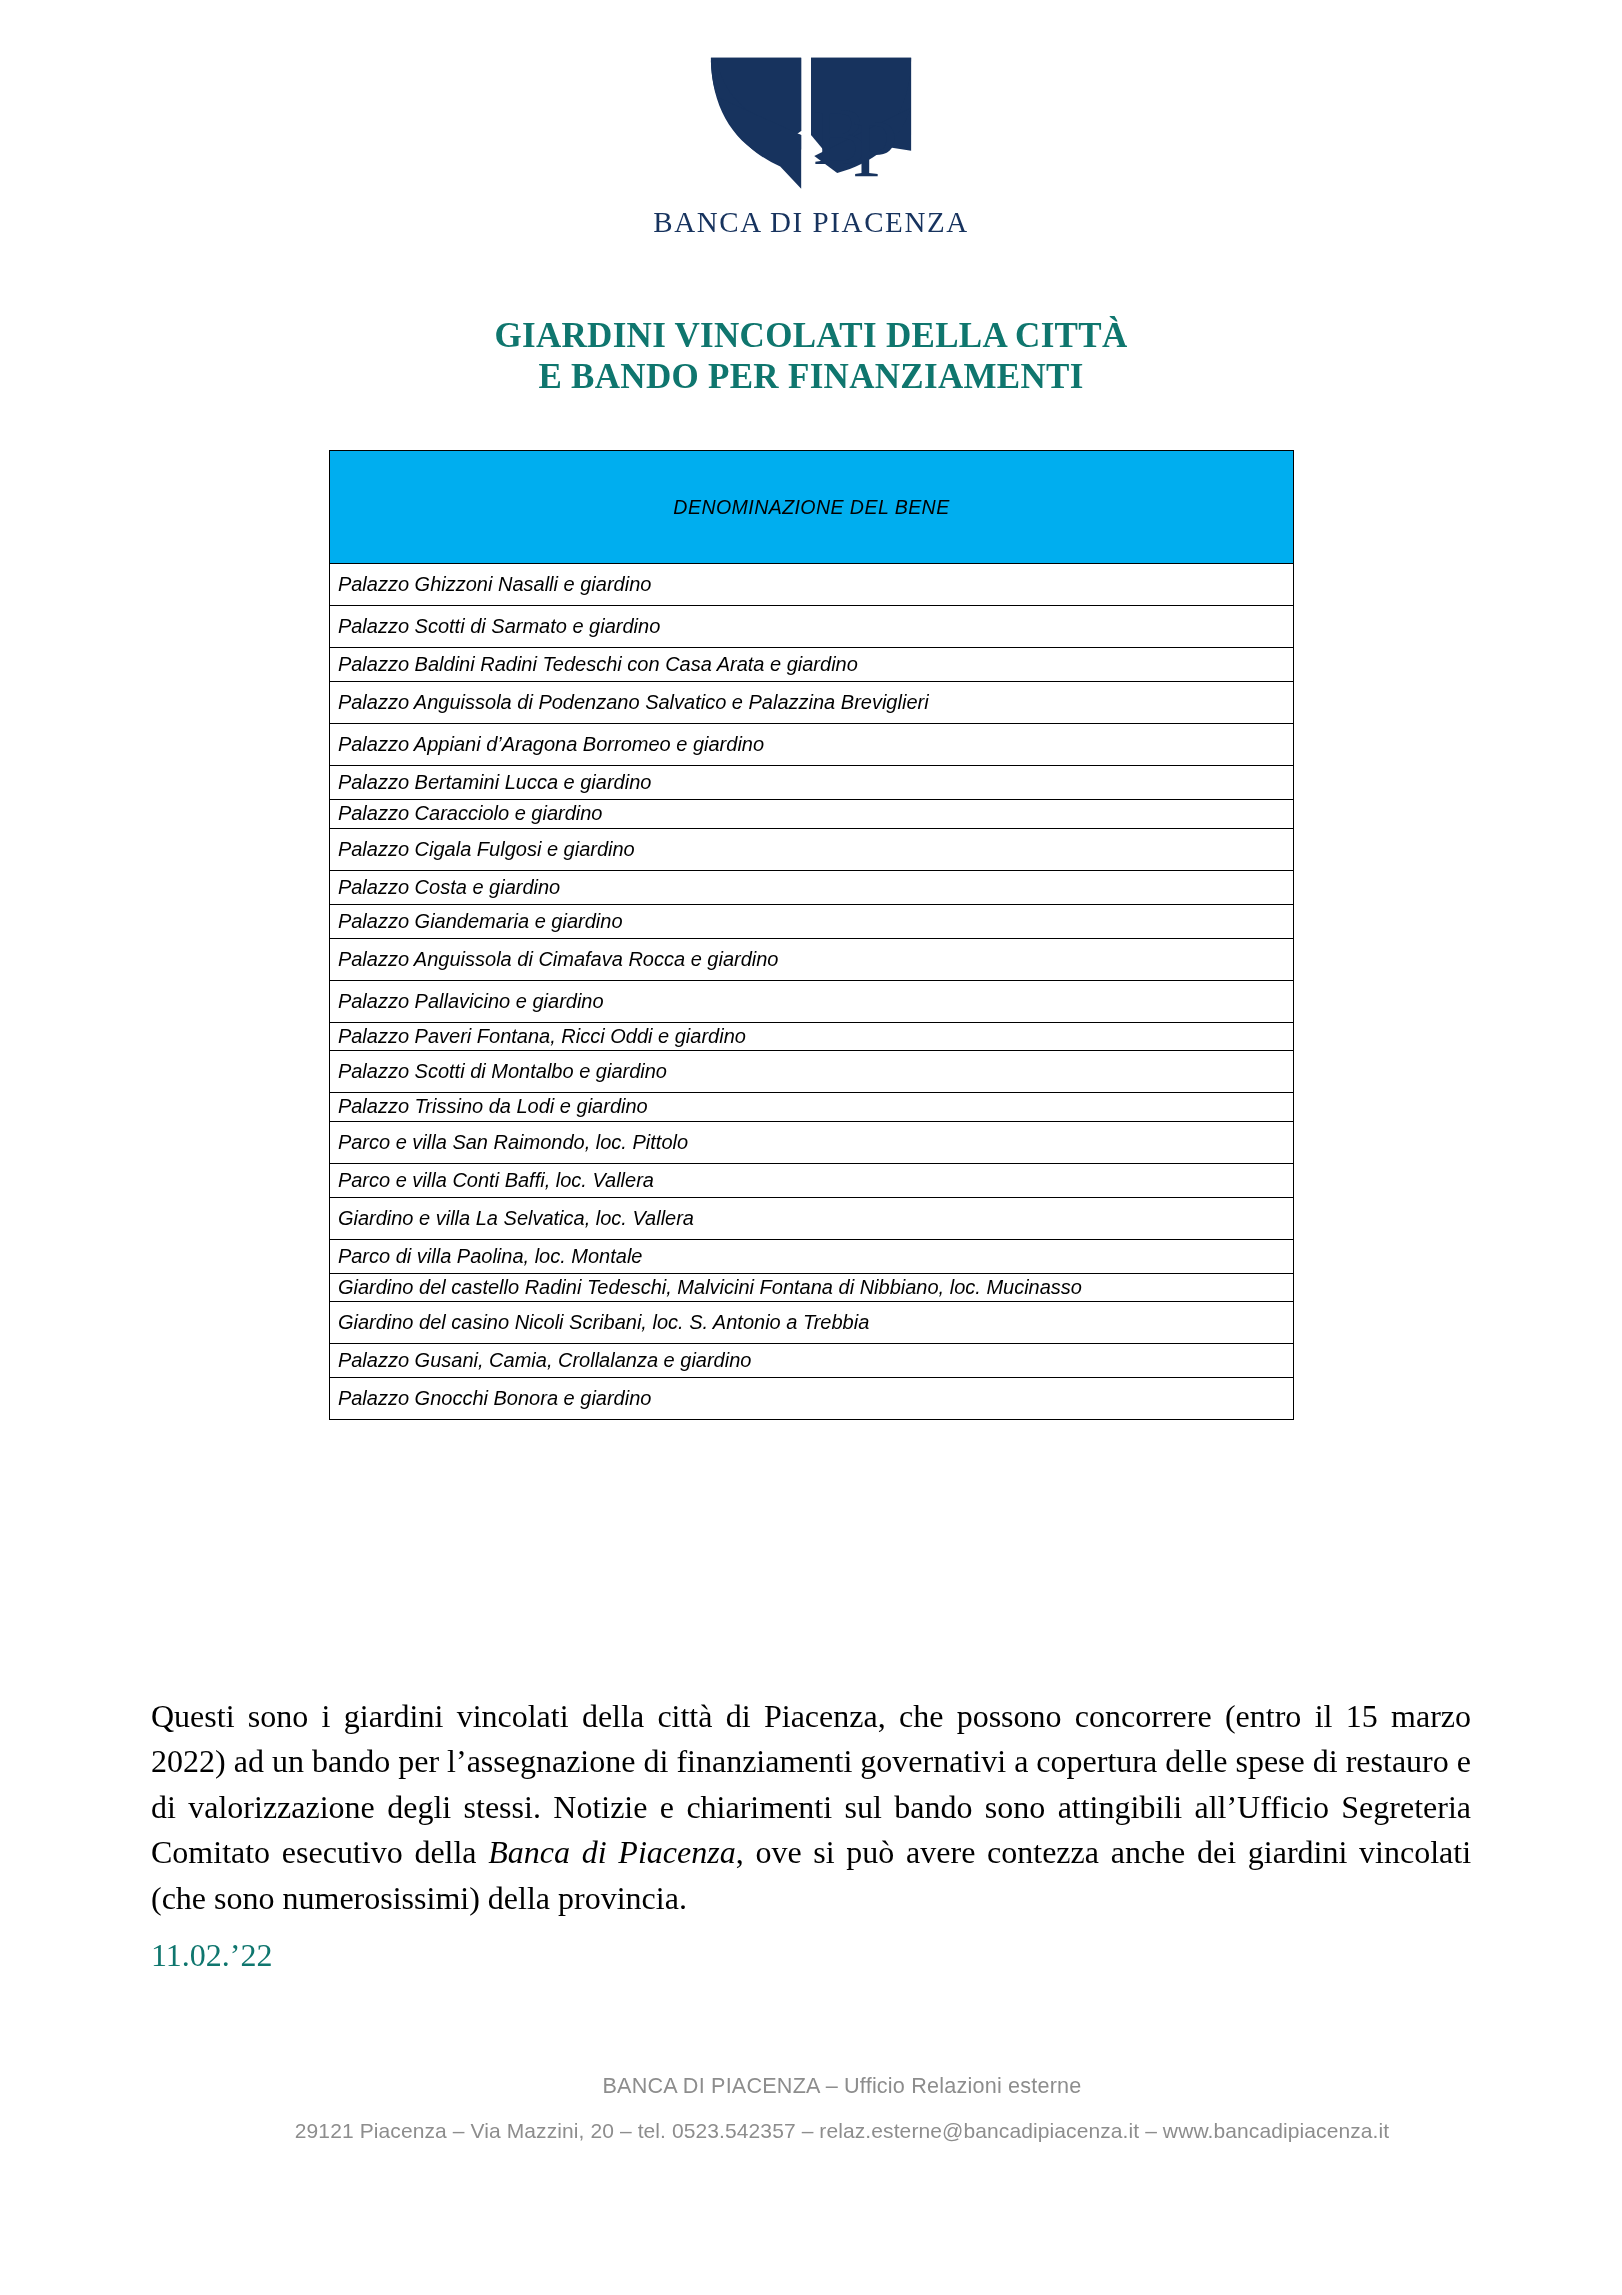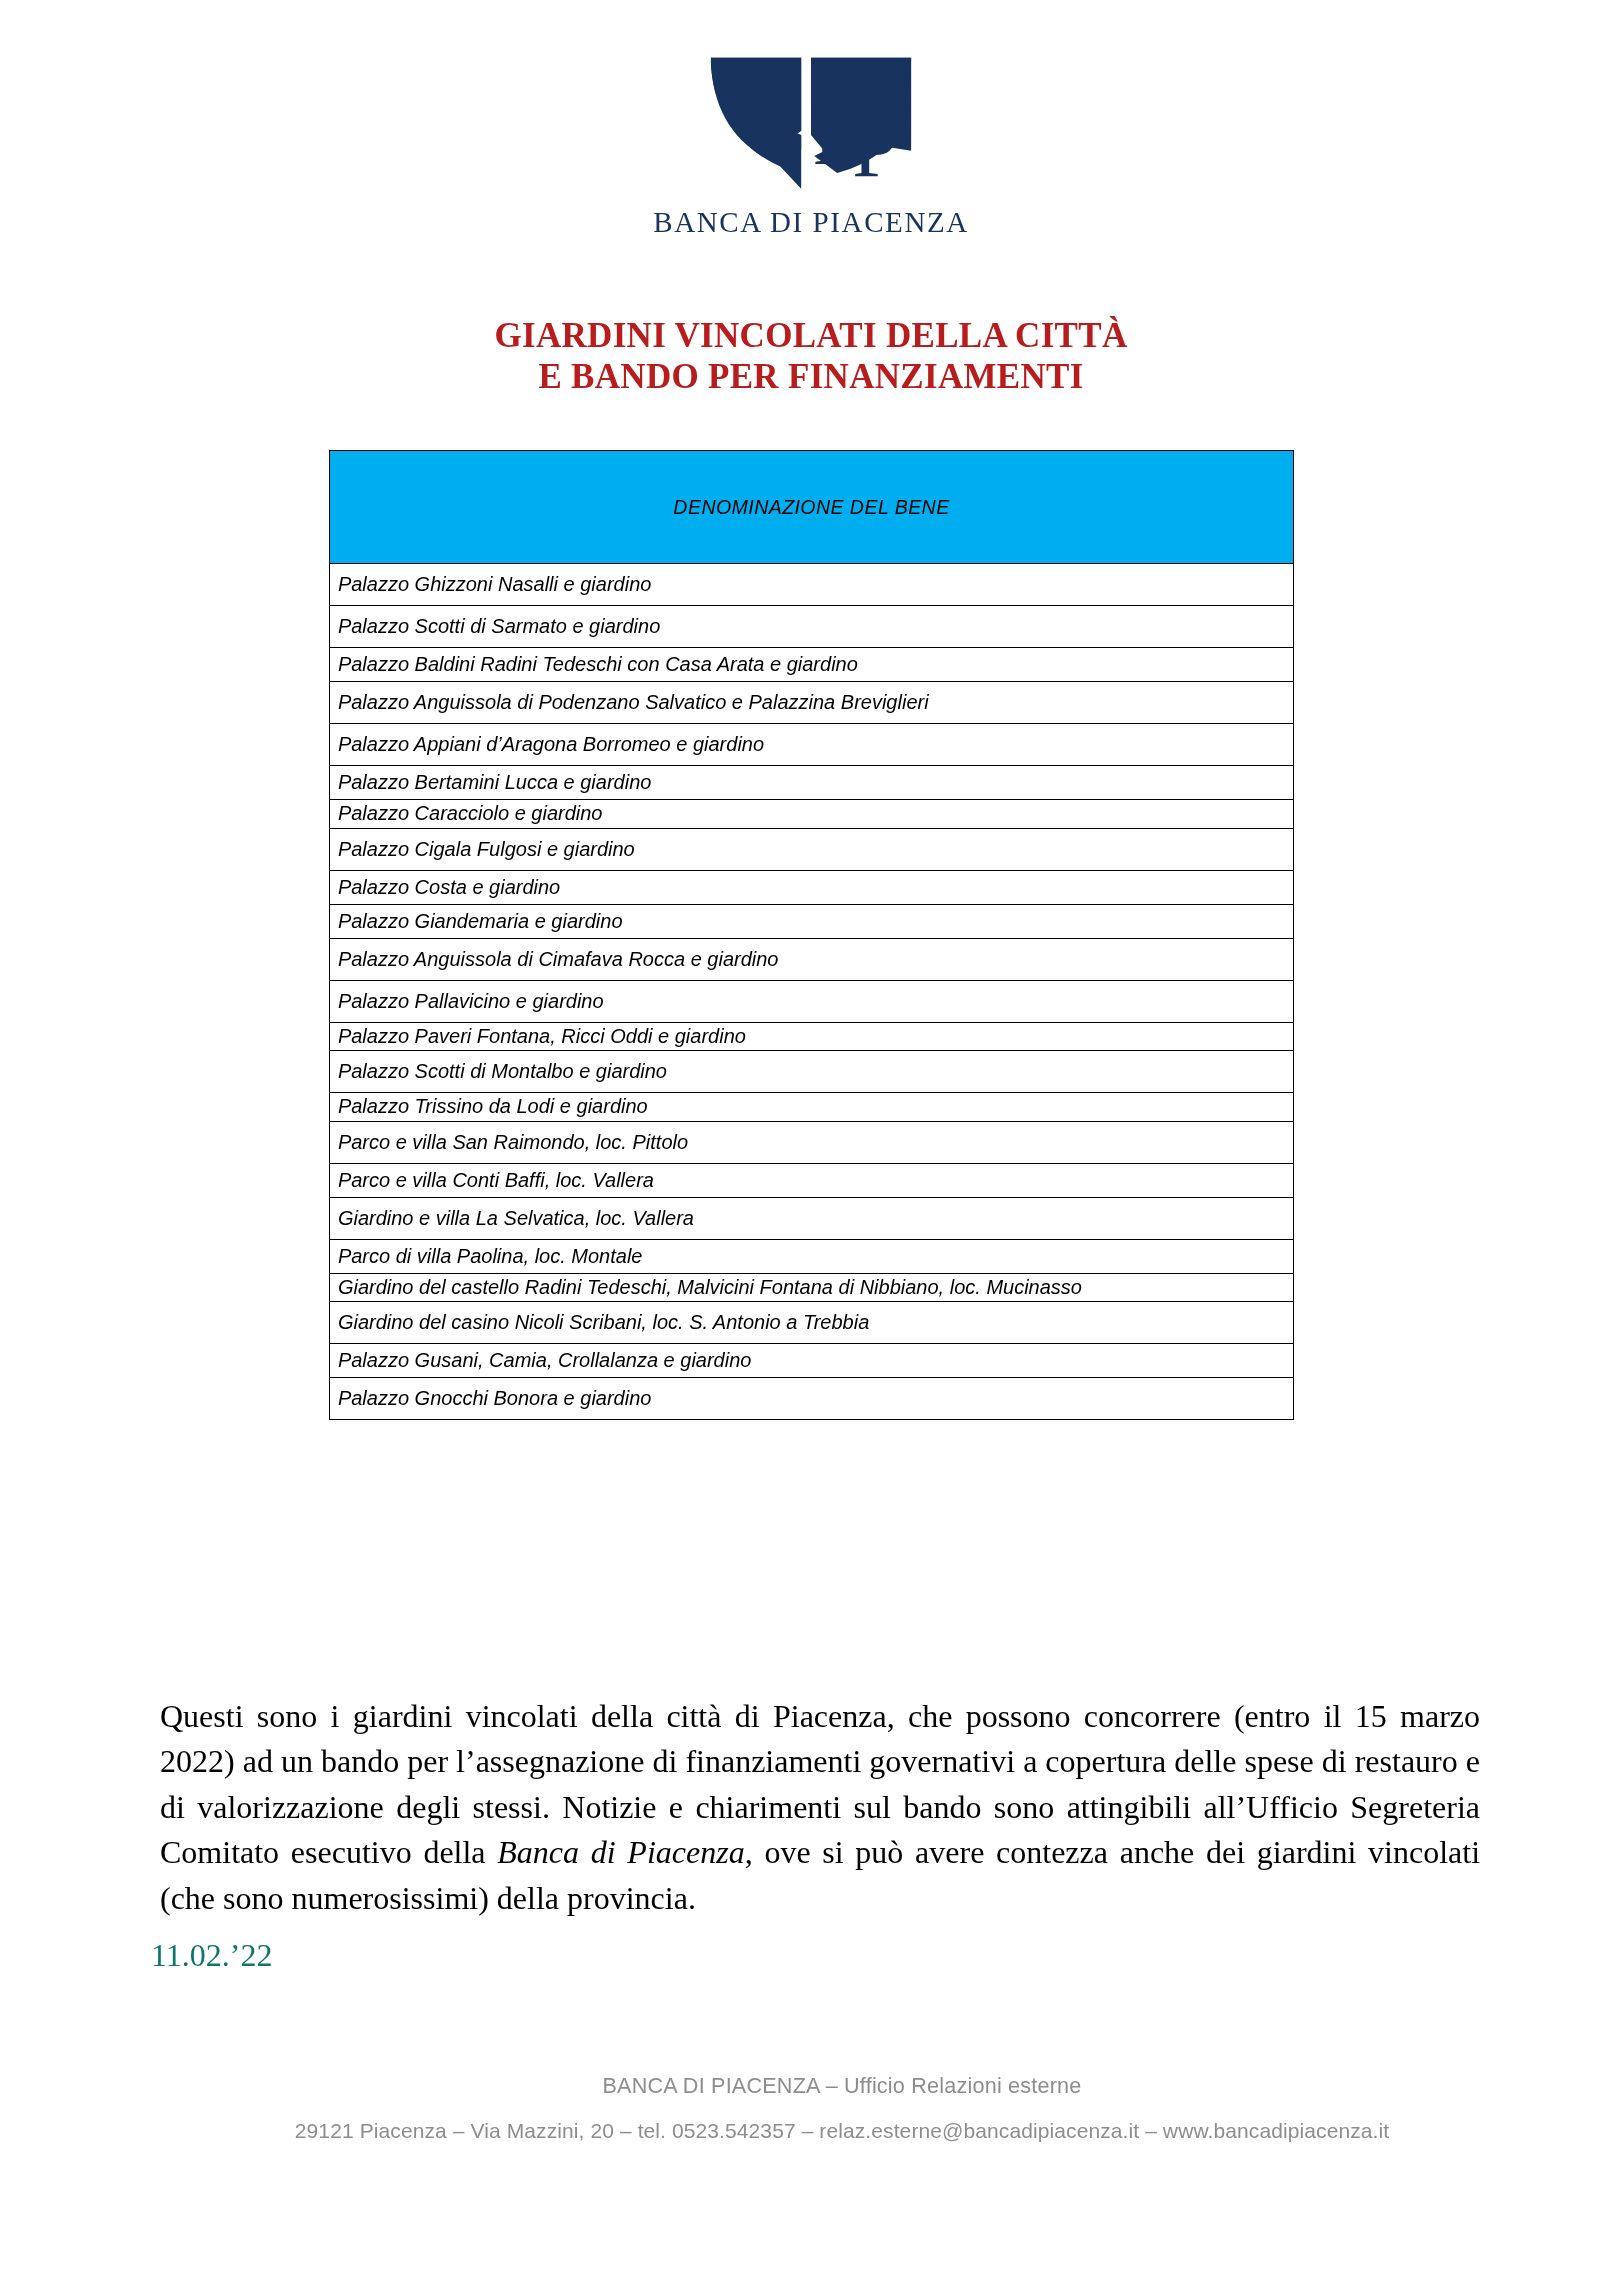--- a/index.html
+++ b/index.html
@@ -46,21 +46,21 @@
   
   .doc-title {
     position: absolute;
     top: 293px;
     left: 0;
     width: 1622px;
     text-align: center;
     font-family: "Liberation Serif", "DejaVu Serif", serif;
     font-size: 35px;
     line-height: 1.17;
-    color: #b91c1c;
+    color: #0f766e;
     letter-spacing: 0.3px;
   }
   .doc-title .tline { display: block; }
 
   
   .beni-table {
     position: absolute;
     left: 329px;
     top: 450px;
     width: 965px;
@@ -99,21 +99,20 @@
     position: absolute;
     left: 151px;
     top: 1662px;
     width: 1320px;
     text-align: justify;
     text-justify: inter-word;
     font-family: "Liberation Serif", "DejaVu Serif", serif;
     font-size: 32px;
     line-height: 1.42;
     color: #000000;
-    margin-left: 9px;
   }
   .body-copy .em-italic { font-style: italic; }
   .date-line {
     position: absolute;
     left: 151px;
     top: 1937px;
     font-family: "Liberation Serif", "DejaVu Serif", serif;
     font-size: 32px;
     color: #0f766e;
   }

